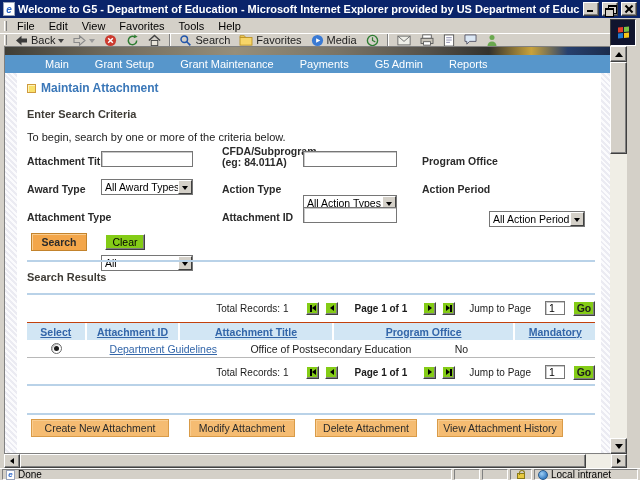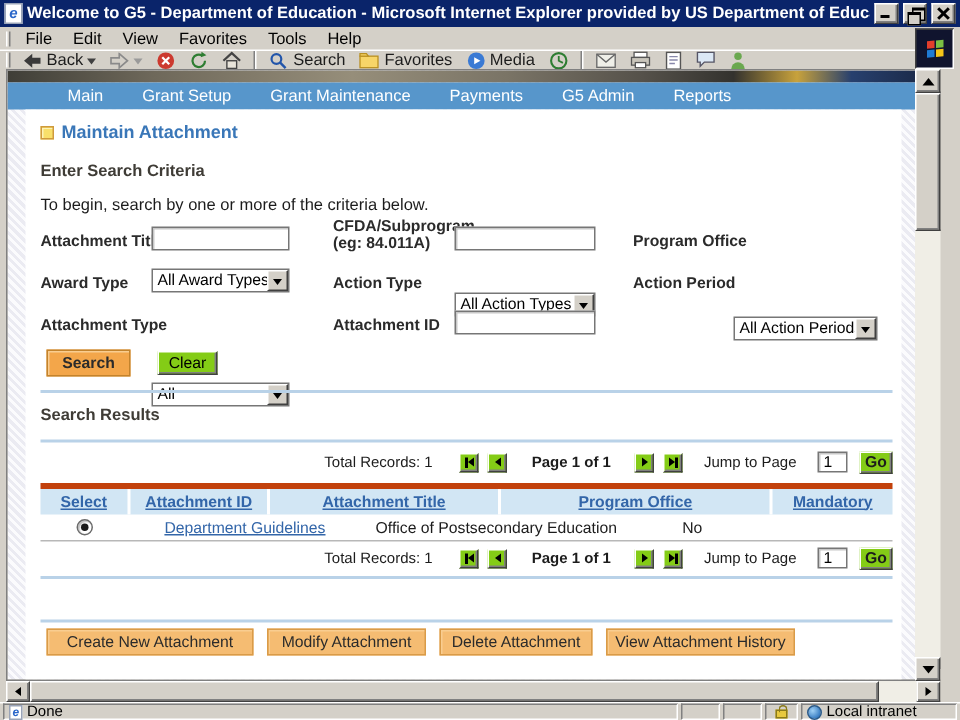--- a/index.html
+++ b/index.html
@@ -125,21 +125,21 @@
   
   .pagbar{ left:10px; right:6px; height:16px; display:flex; align-items:center; justify-content:flex-end; font-size:10px; color:#1c1c1c; }
   .pg-btn{ width:13px; height:13px; display:flex; align-items:center; justify-content:center; gap:0; }
   .tri-l{ width:0;height:0;border:3px solid transparent;border-right:4px solid #000;border-left:none; }
   .tri-r{ width:0;height:0;border:3px solid transparent;border-left:4px solid #000;border-right:none; }
   .pbar{ width:2px; height:7px; background:#000; }
   .jumpinput{ width:20px; height:14px; }
   .gobtn{ width:22px; height:15px; font-weight:bold; }
 
   
-  .rtable{ left:10px; right:6px; border-top:4px solid #c2410c;text-align:right; }
+  .rtable{ left:10px; right:6px; border-top:1px solid #c2410c;text-align:right; }
   .trow{ display:flex; }
   .rtable .c1{ width:10.5%; } .rtable .c2{ width:16.5%; } .rtable .c3{ width:27%; }
   .rtable .c4{ width:32%; } .rtable .c5{ width:14%; }
   .thead{ background:#d2e6f4; height:17px; }
   .th{
     display:flex; align-items:center; justify-content:center;
     color:#3366a9; font-weight:bold; text-decoration:underline; font-size:10.5px;
     border-right:2px solid #fff;
   }
   .th:last-child{ border-right:none; }
@@ -147,21 +147,21 @@
   .td{ display:flex; align-items:center; justify-content:center; font-size:10.5px; color:#1c1c1c; }
   .link{ color:#3366a9; text-decoration:underline; }
   .radio{
     width:11px; height:11px; border-radius:50%;
     border:1px solid #6b6b6b; background:#fff;
     box-shadow:inset 1px 1px 1px #bdbdbd;
     display:flex; align-items:center; justify-content:center;
   }
   .radio::after{ content:""; width:5px; height:5px; border-radius:50%; background:#1a1a1a; }
 
-  .actions{ left:14px; top:346px; display:flex; gap:9px; }
+  .actions{ left:14px; top:346px; display:flex; gap:20px; }
   .actions .btn-orange{ height:18px; }
 
   
   .vscroll{
     position:absolute; right:13px; top:46px; width:17px; height:408px;
     background:#f0eee6;
   }
   .sbtn{ position:absolute; left:0; width:17px; height:16px; background:#d4d0c8;
     border:1px solid; border-color:#fff #404040 #404040 #fff; box-shadow:inset -1px -1px 0 #808080;
     display:flex; align-items:center; justify-content:center; }

